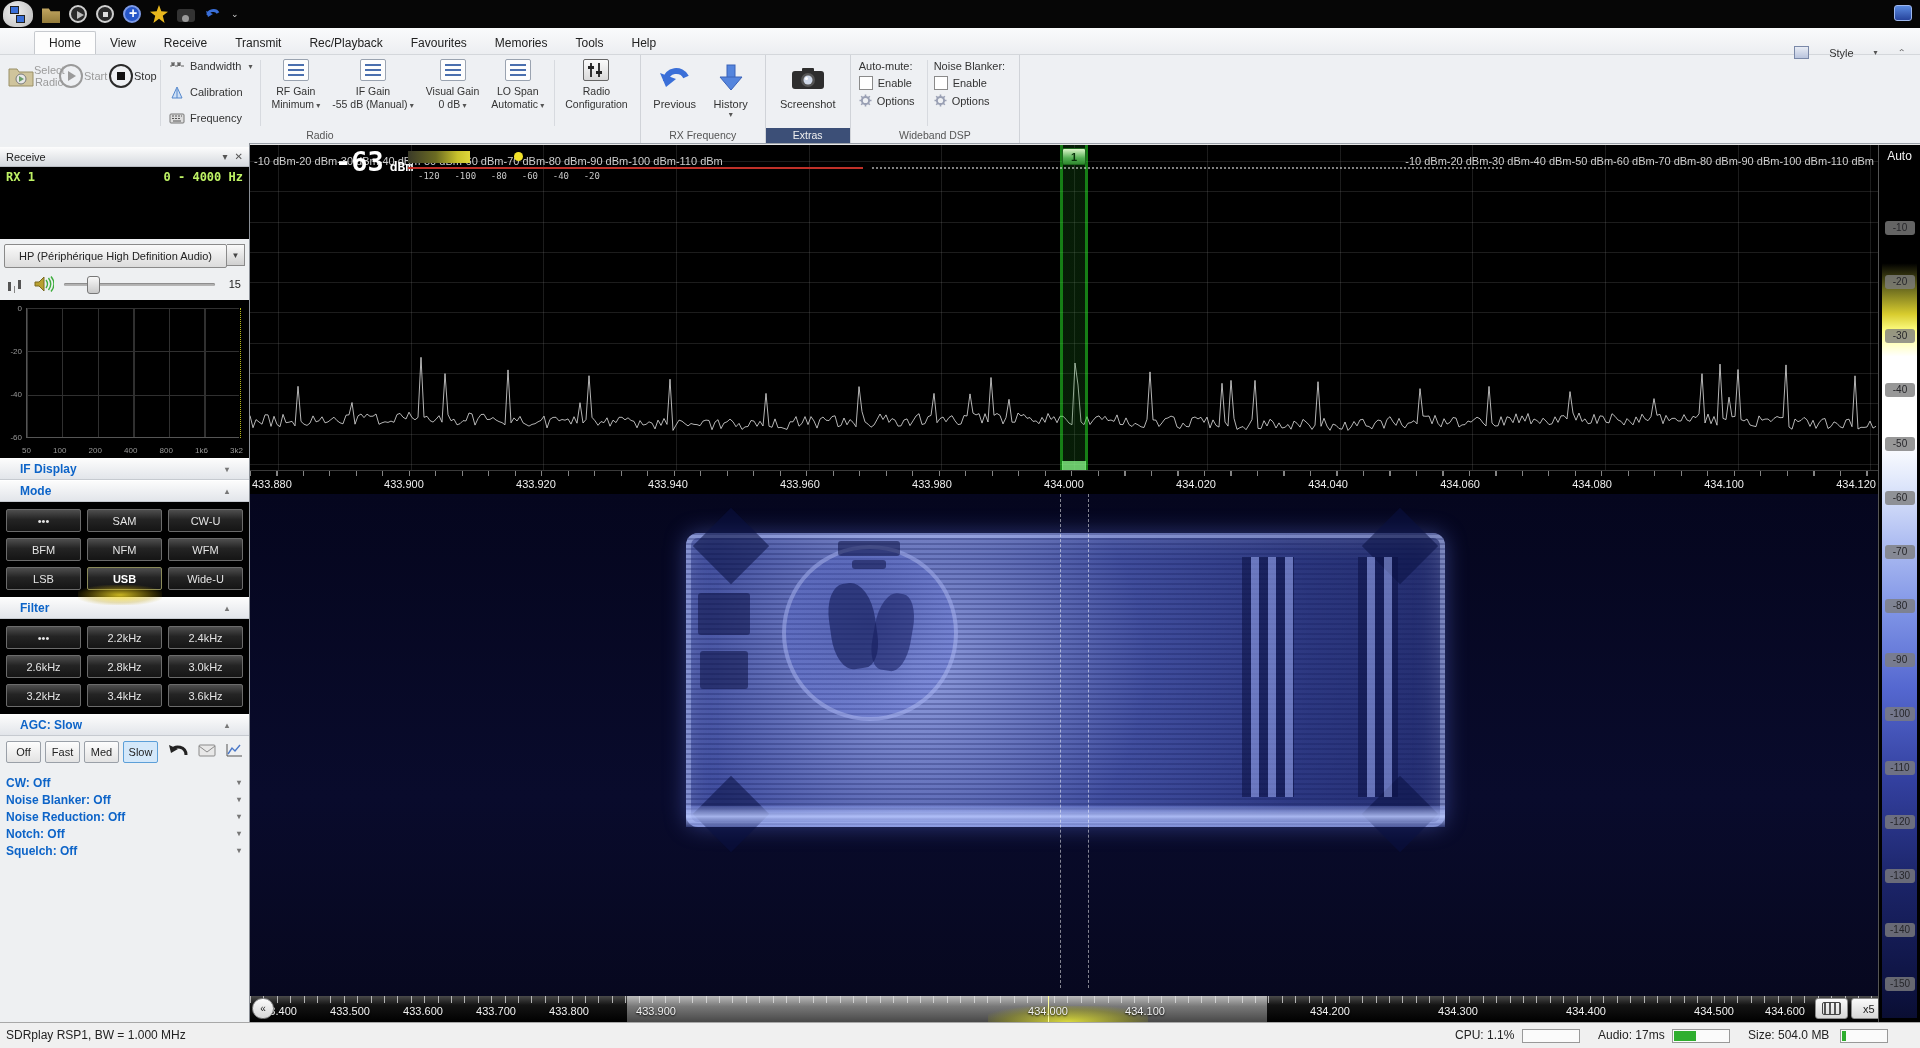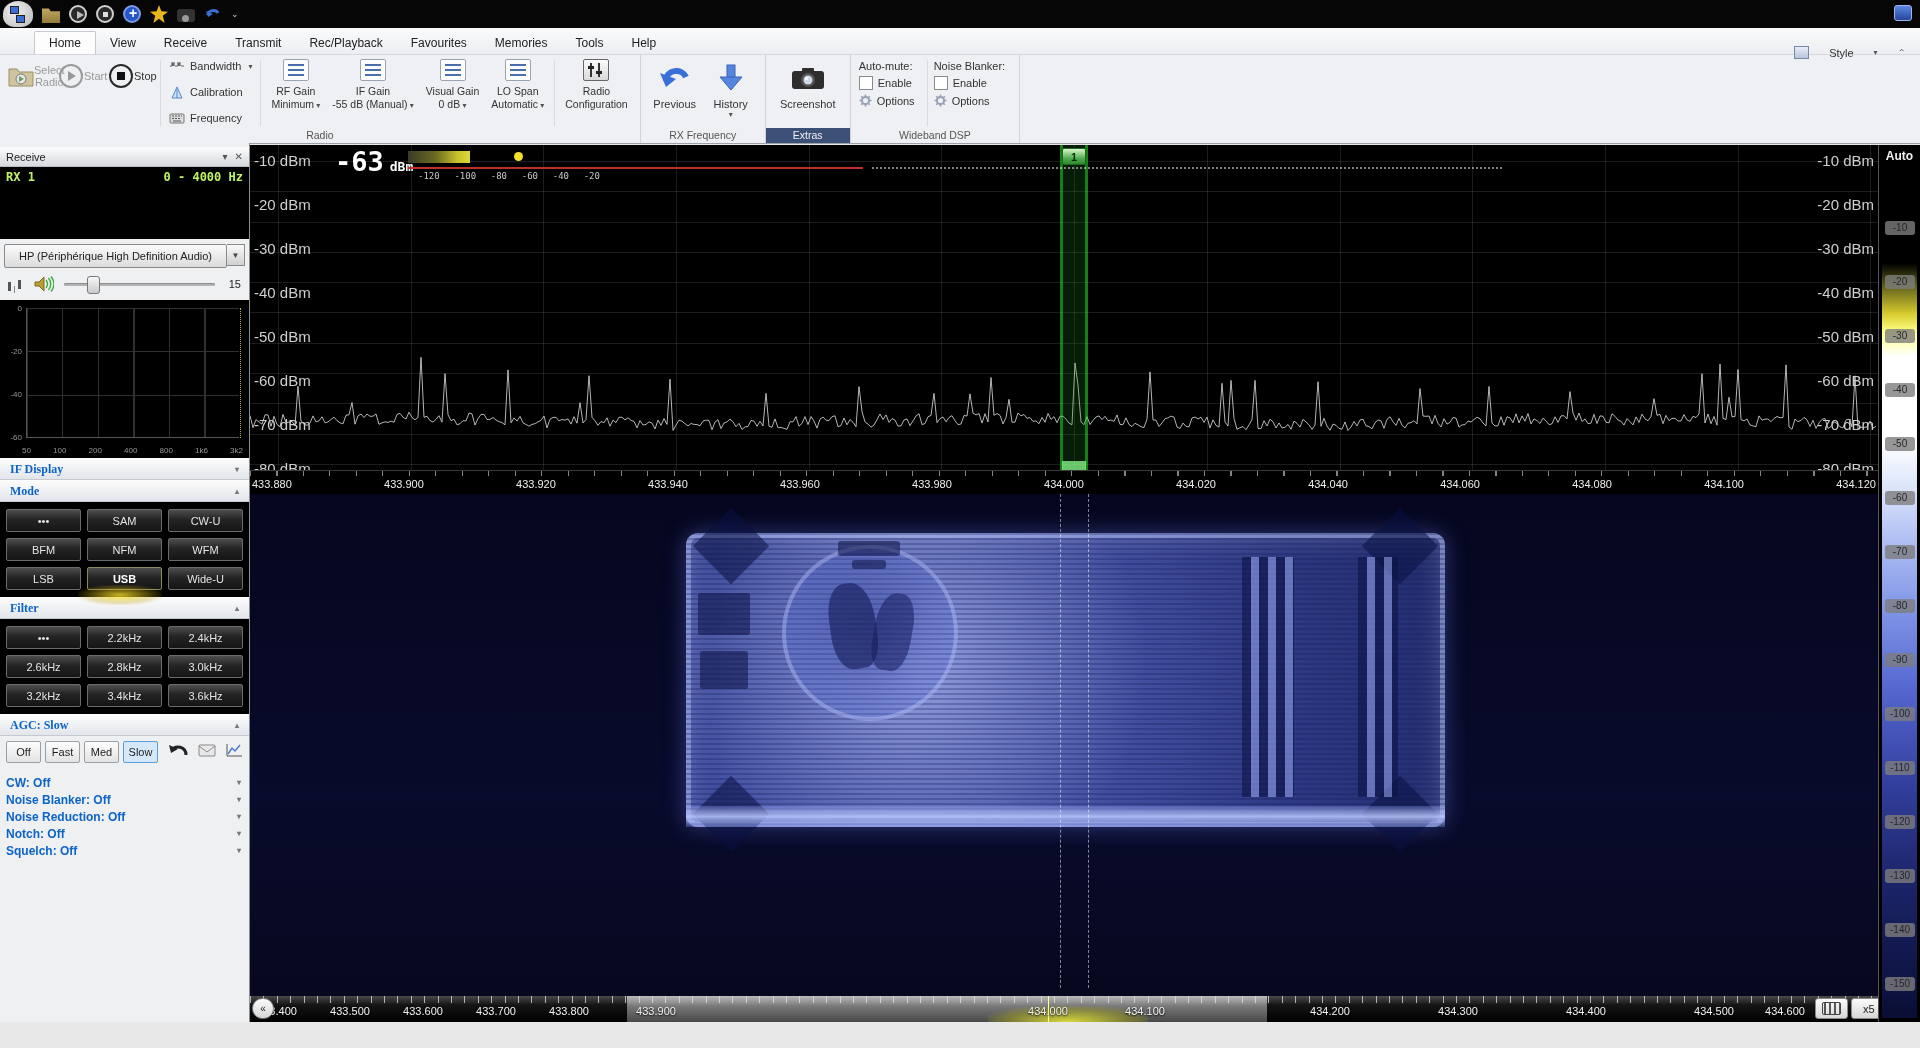--- a/index.html
+++ b/index.html
@@ -55,21 +55,21 @@
   .arrowbtn{width:56px;display:flex;flex-direction:column;align-items:center;font-size:11px;color:#333;}
   .arrowbtn .bicon{height:40px;display:flex;align-items:center;justify-content:center;}
   .wbcol{display:flex;flex-direction:column;gap:4px;padding:2px 8px 0 2px;font-size:11px;color:#333;}
   .wbrow{display:flex;align-items:center;gap:5px;}
   .cbx{width:12px;height:12px;border:1px solid #8a8a8a;background:#fff;}
   
   #sidebar{position:absolute;left:0;top:143px;width:250px;height:879px;background:#eef0f2;border-right:1px solid #8a8f96;box-sizing:border-box;}
   .panelhead{height:19px;background:linear-gradient(#fdfdfd,#d5d9de);border-bottom:1px solid #b8bcc2;display:flex;align-items:center;font-size:11px;color:#222;padding:0 6px;}
   .panelhead .sp{flex:1;}
   .ph-btn{color:#555;font-size:10px;margin-left:7px;}
-  .sechead{height:20px;background:linear-gradient(#fcfcfc,#e2e5ea);border-top:1px solid #fff;border-bottom:1px solid #c6cad0;display:flex;align-items:center;font-size:12px;font-weight:bold;color:#0d64c8;padding:0 10px;font-family:Liberation Serif, serif;}
+  .sechead{height:20px;background:linear-gradient(#fcfcfc,#e2e5ea);border-top:1px solid #fff;border-bottom:1px solid #c6cad0;display:flex;align-items:center;font-size:12px;font-weight:bold;color:#0d64c8;padding:0 20px;}
   .sechead .sp{flex:1;}
   .sechead .ddv{color:#777;}
   #rxpanel{height:72px;background:#000;position:relative;}
   #rxtoprow{display:flex;justify-content:space-between;padding:3px 6px 0;font-family:"DejaVu Sans Mono",monospace;font-size:12px;font-weight:bold;color:#bef264;}
   #freqdisplay{font-family:"DejaVu Sans Mono",monospace;font-size:30px;color:#fff;text-align:center;letter-spacing:0;margin-top:6px;white-space:nowrap;}
   #freqdisplay .dim{color:#4a4a4a;}
   #devrow{margin:5px 4px 0;display:flex;}
   #devselect{flex:1;height:22px;background:linear-gradient(#fafafa,#dcdcdc);border:1px solid #8a8a8a;border-radius:2px;font-size:11px;color:#222;display:flex;align-items:center;justify-content:center;}
   #devarrow{width:18px;height:22px;background:linear-gradient(#fafafa,#d0d0d0);border:1px solid #8a8a8a;border-left:none;display:flex;align-items:center;justify-content:center;font-size:8px;color:#444;box-sizing:border-box;}
   #volrow{height:32px;display:flex;align-items:center;padding:0 8px;gap:10px;}
@@ -92,21 +92,21 @@
   .agcbtn{width:33px;height:20px;background:linear-gradient(#fdfdfd,#e3e3e3);border:1px solid #9aa0a8;border-radius:2px;font-size:11px;color:#222;display:flex;align-items:center;justify-content:center;}
   .agcbtn.active{background:#d4e8fa;border-color:#5c9fd8;}
   .agc-ic{margin-left:4px;}
   .toggles{padding-top:6px;}
   .togrow{height:17px;display:flex;align-items:center;font-size:12px;font-weight:bold;color:#0d64c8;padding:0 8px 0 6px;}
   .togrow .sp{flex:1;}
   .togrow .ddv{color:#777;}
   
   #spectrum{position:absolute;left:250px;top:145px;width:1628px;height:325px;background:#000;}
   #spec-grid{position:absolute;inset:0;background-image:repeating-linear-gradient(90deg,rgba(130,130,130,.22) 0 1px,transparent 1px 132.7px),repeating-linear-gradient(rgba(130,130,130,.22) 0 1px,transparent 1px 30.3px);background-position:28px 16px;}
-  .dbcol{position:absolute;top:10px;height:452px;display:flex;flex-direction:column;justify-content:space-between;font-size:15px;color:#cfcfcf;pointer-events:none;}
+  .dbcol{position:absolute;top:10px;height:452px;display:flex;justify-content:space-between;font-size:11px;color:#cfcfcf;pointer-events:none;}
   .dbcol{height:452px;}
   #dbleft{left:4px;}
   #dbright{right:4px;text-align:right;}
   .dbl{height:12px;line-height:12px;}
   #meter{position:absolute;left:85px;top:4px;display:flex;align-items:flex-start;color:#fff;}
   #meterval{font-family:"DejaVu Sans Mono",monospace;font-size:27px;font-weight:bold;line-height:26px;}
   #meterunit{font-family:"DejaVu Sans Mono",monospace;font-size:13px;font-weight:bold;margin:10px 0 0 6px;}
   #meterbar{position:absolute;left:158px;top:6px;width:62px;height:12px;background:linear-gradient(90deg,#3a3a28,#6b6b22 45%,#c8c22c 80%,#ded63a);}
   #meterdot{position:absolute;left:264px;top:7px;width:9px;height:9px;border-radius:50%;background:#f2e22a;}
   #meterline{position:absolute;left:158px;top:22px;width:455px;height:2px;background:#c03028;}
@@ -146,21 +146,21 @@
   #nav-marker{position:absolute;left:798px;top:0;bottom:0;width:1px;background:#ffff9a;}
   .nav-lab{position:absolute;top:9px;transform:translateX(-50%);font-size:11px;color:#f2f2f2;text-shadow:0 1px 2px #000;}
   .navbtn{position:absolute;top:2px;height:21px;background:linear-gradient(#fbfbfb,#d7d7d7);border:1px solid #8a8a8a;border-radius:3px;display:flex;align-items:center;justify-content:center;font-size:11px;color:#222;box-sizing:border-box;}
   #nav-first{left:2px;width:22px;border-radius:11px;font-size:10px;}
   #nav-kbd{left:1565px;width:33px;}
   #nav-zoom{left:1601px;width:44px;gap:4px;}
   #nav-last{left:1648px;width:22px;border-radius:11px;font-size:10px;}
   .kbd-ic{width:17px;height:11px;border:1px solid #444;border-radius:2px;background-image:repeating-linear-gradient(90deg,#555 0 2px,transparent 2px 5px);background-size:100% 3px;background-position:1px 2px;background-repeat:repeat-y;}
   
   #colorbar{position:absolute;left:1878px;top:145px;width:42px;height:877px;background:#000;border-left:1px solid #555;box-sizing:border-box;}
-  #cb-auto{position:absolute;left:0;right:0;top:4px;text-align:center;font-size:12px;color:#f0f0f0;font-weight:bold;}
+  #cb-auto{position:absolute;left:0;right:0;top:4px;text-align:center;font-size:12px;color:#f0f0f0;}
   #cb-grad{position:absolute;left:3px;right:3px;top:25px;bottom:4px;background:linear-gradient(#000 0%,#000 11%,#6b6b1f 14%,#d8cc2e 17%,#ffff85 19%,#fff 22%,#fff 32%,#dfe7fb 37%,#aebdf2 44%,#7f94e6 52%,#5568d0 61%,#33409f 72%,#1b2468 84%,#0d123f 97%,#0a0e33 100%);}
   .cbchip{position:absolute;left:6px;width:30px;height:14px;transform:translateY(-50%);background:rgba(125,125,125,.8);border-radius:3px;color:#26262a;font-size:10px;text-align:center;line-height:14px;}
   
   #statusbar{position:absolute;left:0;top:1022px;width:1920px;height:26px;background:#f0f0f0;border-top:1px solid #a8a8a8;font-size:12px;color:#222;box-sizing:border-box;}
   #sb-device{position:absolute;left:6px;top:5px;}
   .sb-item{position:absolute;top:5px;}
   .sb-box{position:absolute;top:6px;height:12px;border:1px solid #999;background:#fbfbfb;}
   .sb-fill{position:absolute;left:1px;top:1px;bottom:1px;background:#2fae2f;}
 </style>
 </head>
@@ -676,14 +676,27 @@
         <span class="cbchip" style="top: 515px;">-90</span>
         <span class="cbchip" style="top: 569px;">-100</span>
         <span class="cbchip" style="top: 623px;">-110</span>
         <span class="cbchip" style="top: 677px;">-120</span>
         <span class="cbchip" style="top: 731px;">-130</span>
         <span class="cbchip" style="top: 785px;">-140</span>
         <span class="cbchip" style="top: 839px;">-150</span>
       </div>
   </div>
 
+  <div id="statusbar">
+    <span id="sb-device">SDRplay RSP1, BW = 1.000 MHz</span>
+    <span class="sb-item" style="left:1455px;">CPU: 1.1%</span>
+    <span class="sb-box" style="left:1522px;width:56px;"></span>
+    <span class="sb-item" style="left:1598px;">Audio: 17ms</span>
+    <span class="sb-box" style="left:1672px;width:56px;">
+        <span class="sb-fill" style="width:22px;"></span>
+      </span>
+    <span class="sb-item" style="left:1748px;">Size: 504.0 MB</span>
+    <span class="sb-box" style="left:1840px;width:46px;">
+        <span class="sb-fill" style="width:4px;"></span>
+      </span>
+  </div>
 
 </div>
 
 </body></html>

